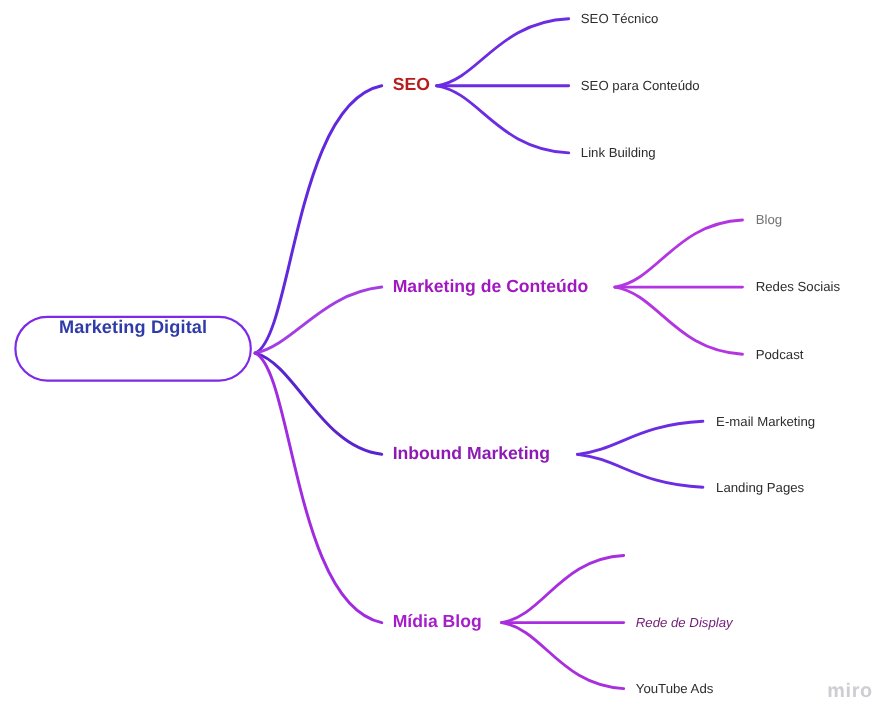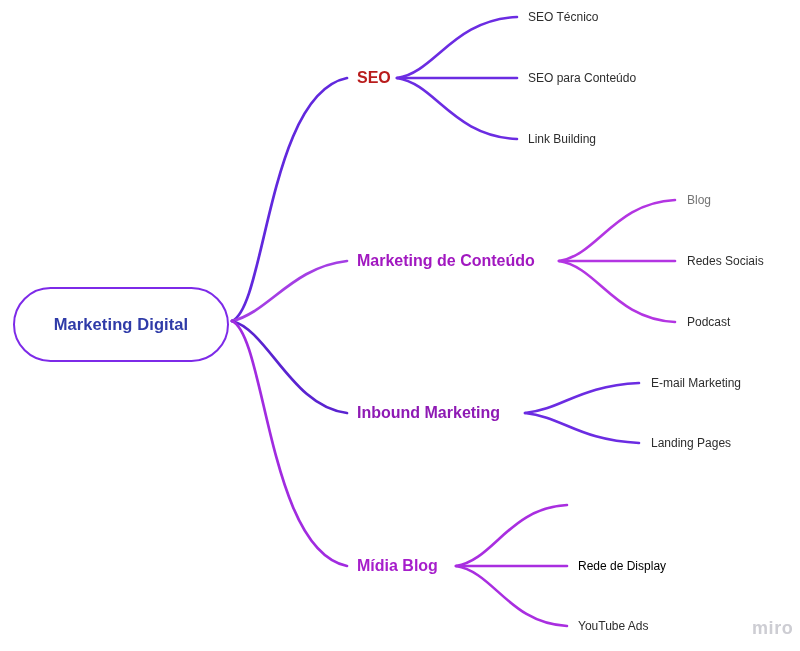--- a/index.html
+++ b/index.html
@@ -4,23 +4,23 @@
 <style>
   * { margin:0; padding:0; box-sizing:border-box; }
   html,body { width:800px; height:651px; background:#ffffff; overflow:hidden;
               font-family:"Liberation Sans", sans-serif; }
   .stage { position:relative; width:800px; height:651px; background:#fff; }
   .stage > svg { position:absolute; left:0; top:0; }
 
   .node { position:absolute; transform:translateY(-50%); white-space:nowrap; }
 
   .root-node {
-    position:absolute; left:13px; top:287px; width:216px; height:75px;
+    position:absolute; left:13px; top:287px; width:216px; height:60px;
     border:2.5px solid #7d2ae8; border-radius:40px;
-    display:flex; align-items:center; justify-content:center;
+    display:flex; align-items:flex-start; justify-content:center;
     background:#ffffff; cursor:pointer;
   }
   .root-node span { font-weight:bold; font-size:16.5px; letter-spacing:.1px; }
 
   .branch-label { font-weight:bold; font-size:16px; cursor:pointer; }
   .leaf-label   { font-weight:400; font-size:12px; cursor:pointer; }
 
   .watermark { position:absolute; transform:translateY(-50%);
                font-size:18px; font-weight:600; letter-spacing:.6px; }
 </style>
@@ -65,18 +65,18 @@
   <div class="node leaf-label" style="left: 528px; top: 78px; color: rgb(45, 45, 45);">SEO para Conteúdo</div>
   <div class="node leaf-label" style="left: 528px; top: 139px; color: rgb(45, 45, 45);">Link Building</div>
 
   <div class="node leaf-label" style="left: 687px; top: 200px; color: #737373;">Blog</div>
   <div class="node leaf-label" style="left: 687px; top: 261px; color: rgb(45, 45, 45);">Redes Sociais</div>
   <div class="node leaf-label" style="left: 687px; top: 322px; color: rgb(45, 45, 45);">Podcast</div>
 
   <div class="node leaf-label" style="left: 651px; top: 383px; color: rgb(45, 45, 45);">E-mail Marketing</div>
   <div class="node leaf-label" style="left: 651px; top: 443px; color: rgb(45, 45, 45);">Landing Pages</div>
 
-  <div class="node leaf-label" style="left: 578px; top: 566px; color: #000000;">Rede de Display</div>
+  <div class="node leaf-label" style="left: 578px; top: 566px; color: #701a75; font-style: italic;">Rede de Display</div>
   <div class="node leaf-label" style="left: 578px; top: 626px; color: rgb(45, 45, 45);">YouTube Ads</div>
 
   <div class="watermark" style="left: 752px; top: 628px; color: rgb(205, 205, 211);">miro</div>
 
 </div>
 
 </body></html>

